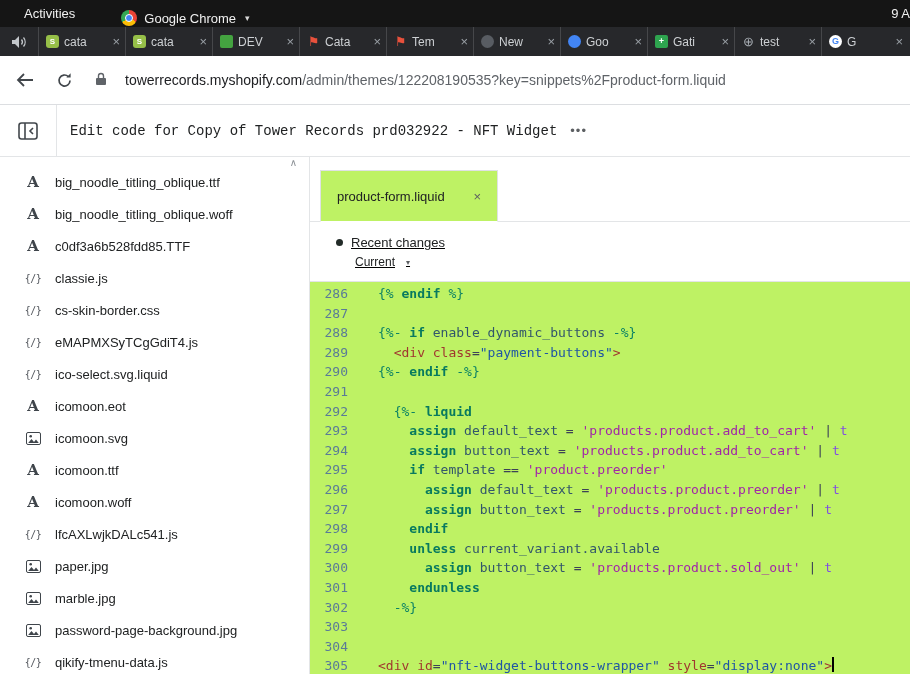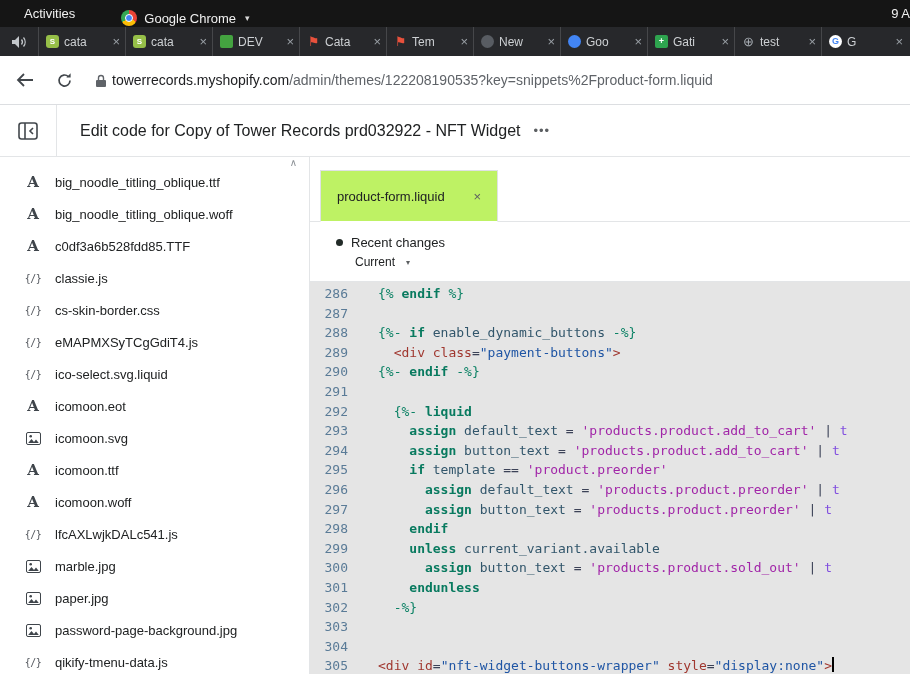--- a/index.html
+++ b/index.html
@@ -28,51 +28,51 @@
   .fav-flag { background:transparent; color:#e8513c; font-size:13px; }
   .fav-dark { background:#585c62; border-radius:50%; }
   .fav-blue { background:#4285f4; border-radius:50%; }
   .fav-green { background:#2ea44f; color:#fff; font-weight:bold; }
   .fav-globe { background:transparent; color:#a5abb1; font-size:13px; }
   .fav-google { background:#fff; color:#4285f4; font-weight:bold; border-radius:50%; }
 
   
   .toolbar { height:49px; background:#fff; border-bottom:1px solid #dcdee1; display:flex; align-items:center; padding:0 16px; gap:22px; }
   .tb-icon { display:flex; align-items:center; flex-shrink:0; }
-  .urlbox { display:flex; align-items:flex-end; gap:5px; flex:1; min-width:0; }
+  .urlbox { display:flex; align-items:flex-start; gap:18px; flex:1; min-width:0; }
   .url { font-size:14px; white-space:nowrap; overflow:hidden; color:#5f6368; }
   .url b { color:#202124; font-weight:normal; }
 
   
   .pg-header { height:52px; display:flex; align-items:center; border-bottom:1px solid #e3e5e7; background:#fff; }
   .exit-btn { width:57px; height:100%; display:flex; align-items:center; justify-content:center; border-right:1px solid #e3e5e7; }
-  .pg-title { margin-left:23px; font-size:16px; color:#202223; white-space:nowrap; }
+  .pg-title { margin-left:13px; font-size:14px; color:#202223; white-space:nowrap;font-family:Liberation Mono, monospace; }
   .dots { margin-left:13px; color:#5c5f62; font-size:13px; letter-spacing:1px; }
 
   
   .content { display:flex; height:517px; }
   .sidebar { width:310px; border-right:1px solid #e3e5e7; position:relative; padding-top:9px; overflow:hidden; flex-shrink:0; }
   .scroll-up { position:absolute; top:0px; right:12px; font-size:10px; color:#8c9196; }
   .file { height:32px; display:flex; align-items:center; padding-left:24px; gap:13px; font-size:13px; color:#202223; white-space:nowrap; }
   .fi { width:18px; display:flex; justify-content:center; align-items:center; flex-shrink:0; }
   .fi-font { font-family:"DejaVu Serif",serif; font-weight:bold; font-size:15px; color:#3f454b; }
   .fi-code { font-family:"DejaVu Sans Mono",monospace; font-size:10px; color:#54585e; letter-spacing:-0.5px; }
 
   .editor { flex:1; min-width:0; display:flex; flex-direction:column; }
   .ftab-row { height:65px; border-bottom:1px solid #e3e5e7; display:flex; align-items:flex-end; padding-left:10px; }
   .ftab { width:178px; height:52px; border:1px solid #dfe1e4; border-bottom:1px solid #fff; margin-bottom:-1px; display:flex; align-items:center; justify-content:space-between; padding:0 16px; font-size:13px; color:#202223; background:#bef264; }
   .ftab-x { color:#5c5f62; font-size:13px; }
-  .changes { height:60px; border-bottom:1px solid #e3e5e7; padding:13px 0 0 26px; }
+  .changes { height:60px; border-bottom:1px solid #e3e5e7; padding:13px 0 0 26px;text-decoration:underline; }
   .changes-r1 { display:flex; align-items:center; gap:8px; font-size:13px; color:#202223; }
   .dot { width:7px; height:7px; border-radius:50%; background:#222b28; flex-shrink:0; }
   .changes-r2 { margin:5px 0 0 19px; font-size:12px; color:#202223; display:flex; align-items:center; gap:11px; }
   .caret-dn { font-size:8px; color:#5c5f62; }
 
   
-  .code-area { flex:1; overflow:hidden; font-family:"DejaVu Sans Mono",monospace; font-size:13px; line-height:19.6px; padding-top:2px; background:#e5e5e5; }
+  .code-area { flex:1; overflow:hidden; font-family:"DejaVu Sans Mono",monospace; font-size:13px; line-height:19.6px; padding-top:2px; background:#bef264; }
   .cl { display:flex; }
   .ln { width:38px; flex-shrink:0; text-align:right; color:#5a7b97; }
   .lc { padding-left:30px; white-space:pre; color:#333; }
   .tok-k { color:#087a5f; font-weight:bold; }
   .tok-t { color:#0c8265; }
   .tok-v { color:#32566b; }
   .tok-o { color:#3c4257; }
   .tok-s { color:#a125a8; }
   .tok-f { color:#8250df; }
   .tok-tag { color:#a0372f; }
@@ -274,31 +274,31 @@
             <span>lfcAXLwjkDALc541.js</span>
           </div>
           <div class="file">
             <span class="fi">
               <svg width="15" height="13" viewBox="0 0 15 13">
                 <rect x="0.5" y="0.5" width="14" height="12" rx="1.5" fill="none" stroke="#3f454b"></rect>
                 <circle cx="4.7" cy="4.2" r="1.3" fill="#3f454b"></circle>
                 <path d="M2.2 11l3.3-4 2.5 3 2-2.4 2.8 3.4z" fill="#3f454b"></path>
               </svg>
             </span>
-            <span>marble.jpg</span>
+            <span>paper.jpg</span>
           </div>
           <div class="file">
             <span class="fi">
               <svg width="15" height="13" viewBox="0 0 15 13">
                 <rect x="0.5" y="0.5" width="14" height="12" rx="1.5" fill="none" stroke="#3f454b"></rect>
                 <circle cx="4.7" cy="4.2" r="1.3" fill="#3f454b"></circle>
                 <path d="M2.2 11l3.3-4 2.5 3 2-2.4 2.8 3.4z" fill="#3f454b"></path>
               </svg>
             </span>
-            <span>paper.jpg</span>
+            <span>marble.jpg</span>
           </div>
           <div class="file">
             <span class="fi">
               <svg width="15" height="13" viewBox="0 0 15 13">
                 <rect x="0.5" y="0.5" width="14" height="12" rx="1.5" fill="none" stroke="#3f454b"></rect>
                 <circle cx="4.7" cy="4.2" r="1.3" fill="#3f454b"></circle>
                 <path d="M2.2 11l3.3-4 2.5 3 2-2.4 2.8 3.4z" fill="#3f454b"></path>
               </svg>
             </span>
             <span>password-page-background.jpg</span>

